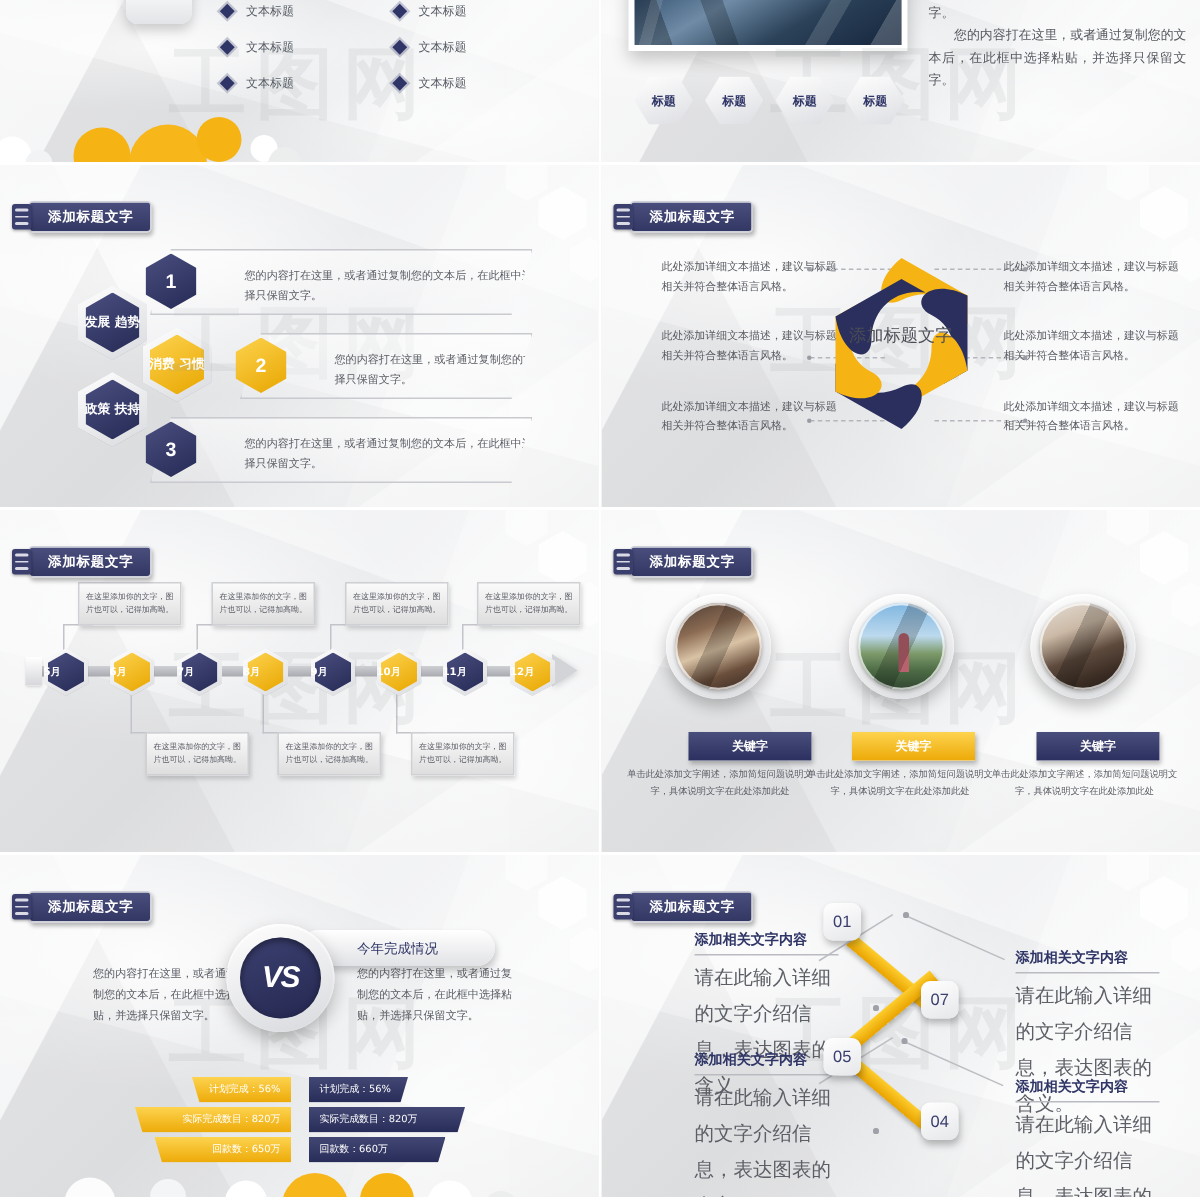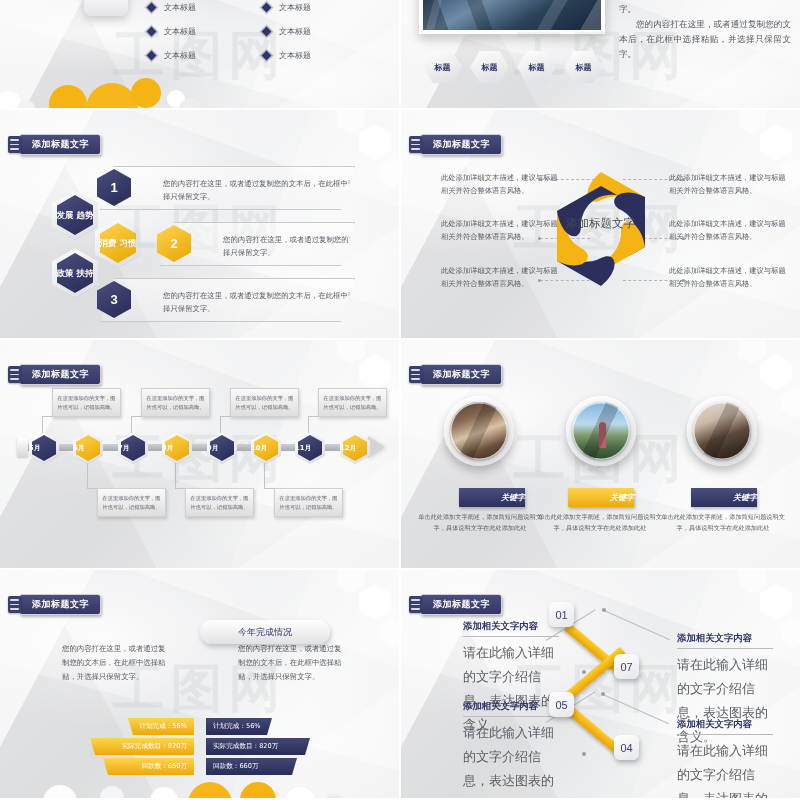--- a/index.html
+++ b/index.html
@@ -135,22 +135,22 @@
       background:linear-gradient(160deg,#ffffff,#dbdcdf);padding:6px;
       box-shadow:0 5px 10px rgba(0,0,0,.24), inset 0 1px 2px #fff;}
   .cp .ring{width:100%;height:100%;border-radius:50%;overflow:hidden;position:relative;
             box-shadow:inset 0 0 0 1.5px rgba(255,255,255,.7), 0 1px 3px rgba(0,0,0,.3);}
   .ph1{background:linear-gradient(160deg,#4a3b33 0%,#8a6a52 30%,#d9c3a6 52%,#6b4f3c 75%,#2f2420 100%);}
   .ph2{background:linear-gradient(180deg,#7fb6e0 0%,#bcd9ee 38%,#7d9a6a 58%,#4c6b45 78%,#2f4630 100%);}
   .ph3{background:linear-gradient(160deg,#e6e0d8 0%,#cbb9a6 32%,#5d4a3d 58%,#3a2c23 80%,#1f1712 100%);}
   .ph1::after,.ph2::after,.ph3::after{content:"";position:absolute;inset:0;
      background:linear-gradient(115deg,rgba(255,255,255,.22) 0 12%,transparent 12.2% 40%,rgba(0,0,0,.2) 40.2% 58%,transparent 58.2% 100%);}
   .ph2 .fig{position:absolute;left:46%;top:34%;width:13%;height:46%;background:#b8626d;border-radius:4px 4px 0 0;}
-  .kw{position:absolute;width:66px;height:19px;display:flex;align-items:center;justify-content:flex-end;
-      z-index:5;box-shadow:1px 2px 3px rgba(0,0,0,.25);font-style:italic;}
+  .kw{position:absolute;width:82px;height:19px;display:flex;align-items:center;justify-content:center;
+      z-index:5;box-shadow:1px 2px 3px rgba(0,0,0,.25);}
   .kw.navy{background:linear-gradient(180deg,#4a4e7c,#2c3060);}
   .kw.gold{background:linear-gradient(180deg,#fdd34f,#edaa08);}
   .kw b{color:#fff;font-size:8px;font-weight:700;}
   .kw.gold b{color:#fff;}
   .cd{position:absolute;width:128px;font-size:6.2px;line-height:1.85;color:#5b5e66;text-align:center;z-index:4;}
 
   
   .vs-outer{position:absolute;left:151px;top:46px;width:72px;height:72px;border-radius:50%;z-index:6;
             background:linear-gradient(160deg,#ffffff,#d8d9dd);padding:9px;
             box-shadow:0 5px 11px rgba(0,0,0,.25), inset 0 1px 2px #fff;}
@@ -526,20 +526,25 @@
         </div>
       <div class="tb-plate">
           <span class="cn">添加标题文字</span>
         </div>
     </div>
 
     <div class="pill" style="left:200px;top:50px;width:130px;justify-content:center">
       <b class="cn" style="color:#2f3566">今年完成情况</b>
     </div>
 
+    <div class="vs-outer">
+        <div class="vs-in">
+          <b>VS</b>
+        </div>
+      </div>
 
     <div class="vs-p cn" style="left:62px;top:72px">您的内容打在这里，或者通过复制您的文本后，在此框中选择粘贴，并选择只保留文字。</div>
     <div class="vs-p cn" style="left:238px;top:72px">您的内容打在这里，或者通过复制您的文本后，在此框中选择粘贴，并选择只保留文字。</div>
 
     <div class="bar gold" style="left:128px;top:148px;width:66px">
         <b class="cn">计划完成：56%</b>
       </div>
     <div class="bar gold" style="left:90px;top:168px;width:104px">
         <b class="cn">实际完成数目：820万</b>
       </div>

